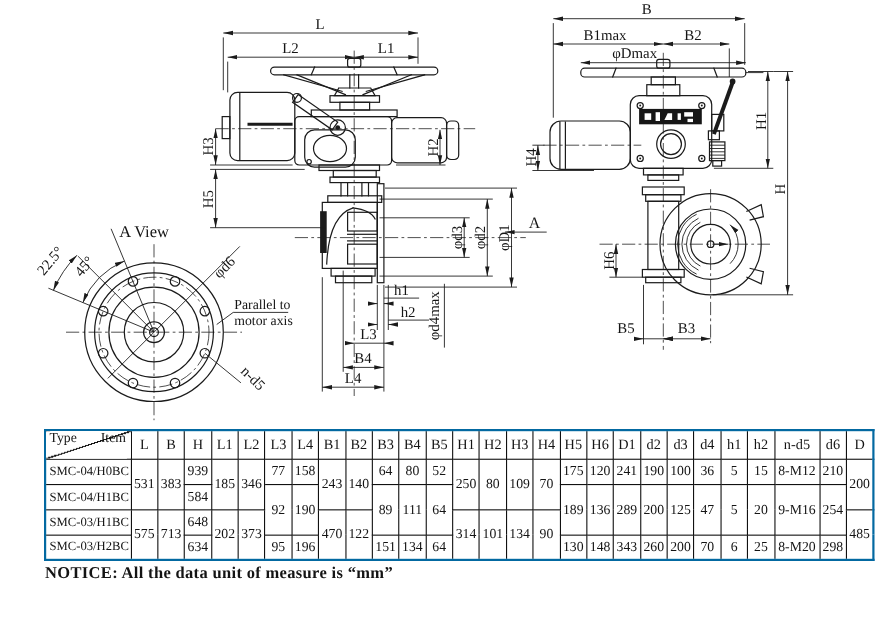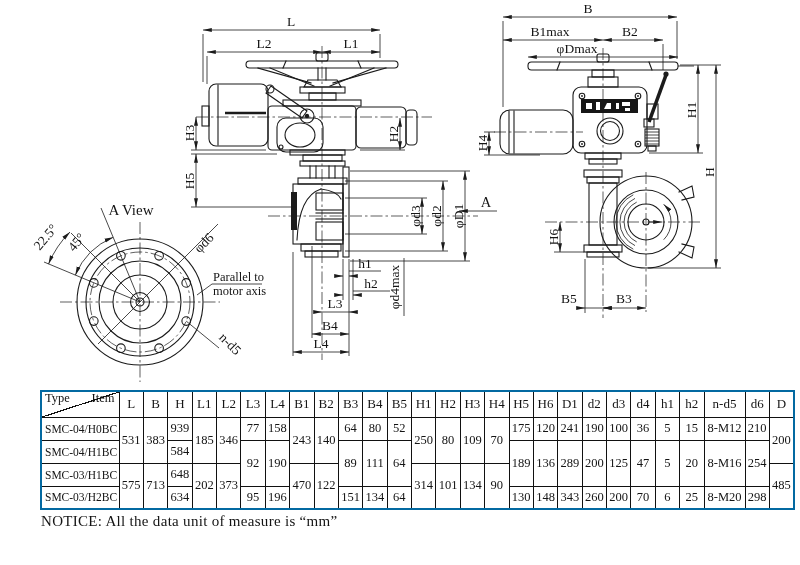--- a/index.html
+++ b/index.html
@@ -19,21 +19,21 @@
         white-space:nowrap;overflow:hidden;vertical-align:middle}
   .dim-table thead tr{height:26px}
   .dim-table tbody tr{height:23px}
   .dim-table th{font-size:13px}
   .dim-table td{font-size:12.5px}
   .dim-table td.type{font-size:11.5px;text-align:left;padding-left:3px}
   th.corner{position:relative;background:linear-gradient(to bottom right,
         #fff calc(50% - .6px),#111 calc(50% - .6px),#111 calc(50% + .6px),#fff calc(50% + .6px))}
   th.corner .c-top{position:absolute;top:0;right:4px;font-size:12.5px;line-height:13px}
   th.corner .c-bot{position:absolute;bottom:12px;left:3px;font-size:12.5px;line-height:13px}
-  .notice{font-size:15px;font-weight:normal;letter-spacing:.3px;margin:3px 0 0 1px;white-space:nowrap}
+  .notice{font-size:15px;font-weight:bold;letter-spacing:.3px;margin:3px 0 0 1px;white-space:nowrap}
 </style>
 </head>
 <body>
 
 <div class="page">
 
 <svg width="800" height="390" viewBox="0 0 800 390">
   <defs>
     <marker id="ar" viewBox="0 0 9 5" refX="8.8" refY="2.5" markerWidth="9" markerHeight="5" orient="auto-start-reverse" markerUnits="userSpaceOnUse">
       <path d="M0,0.5 L8.8,2.5 L0,4.5 Z" fill="#1b1b1b"></path>
@@ -438,21 +438,21 @@
             <td rowspan="2">111</td>
             <td rowspan="2">64</td>
             <td rowspan="2">189</td>
             <td rowspan="2">136</td>
             <td rowspan="2">289</td>
             <td rowspan="2">200</td>
             <td rowspan="2">125</td>
             <td rowspan="2">47</td>
             <td rowspan="2">5</td>
             <td rowspan="2">20</td>
-            <td rowspan="2">8-M16</td>
+            <td rowspan="2">9-M16</td>
             <td rowspan="2">254</td>
           </tr>
           <tr>
             <td class="type">SMC-03/H1BC</td>
             <td rowspan="2">575</td>
             <td rowspan="2">713</td>
             <td>648</td>
             <td rowspan="2">202</td>
             <td rowspan="2">373</td>
             <td rowspan="2">470</td>

